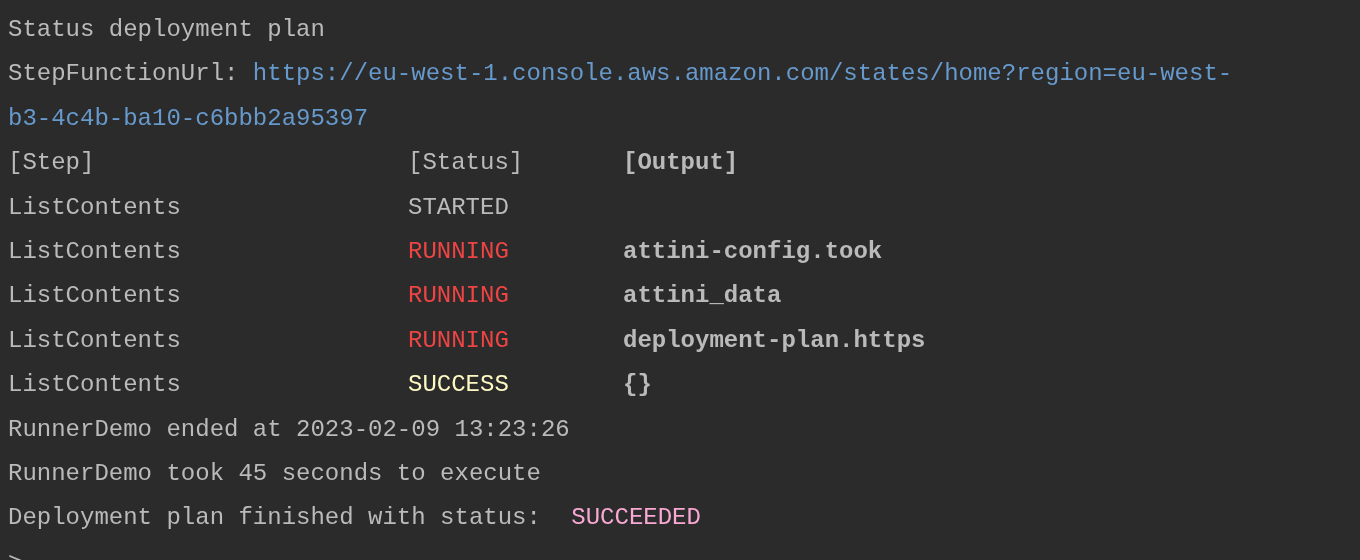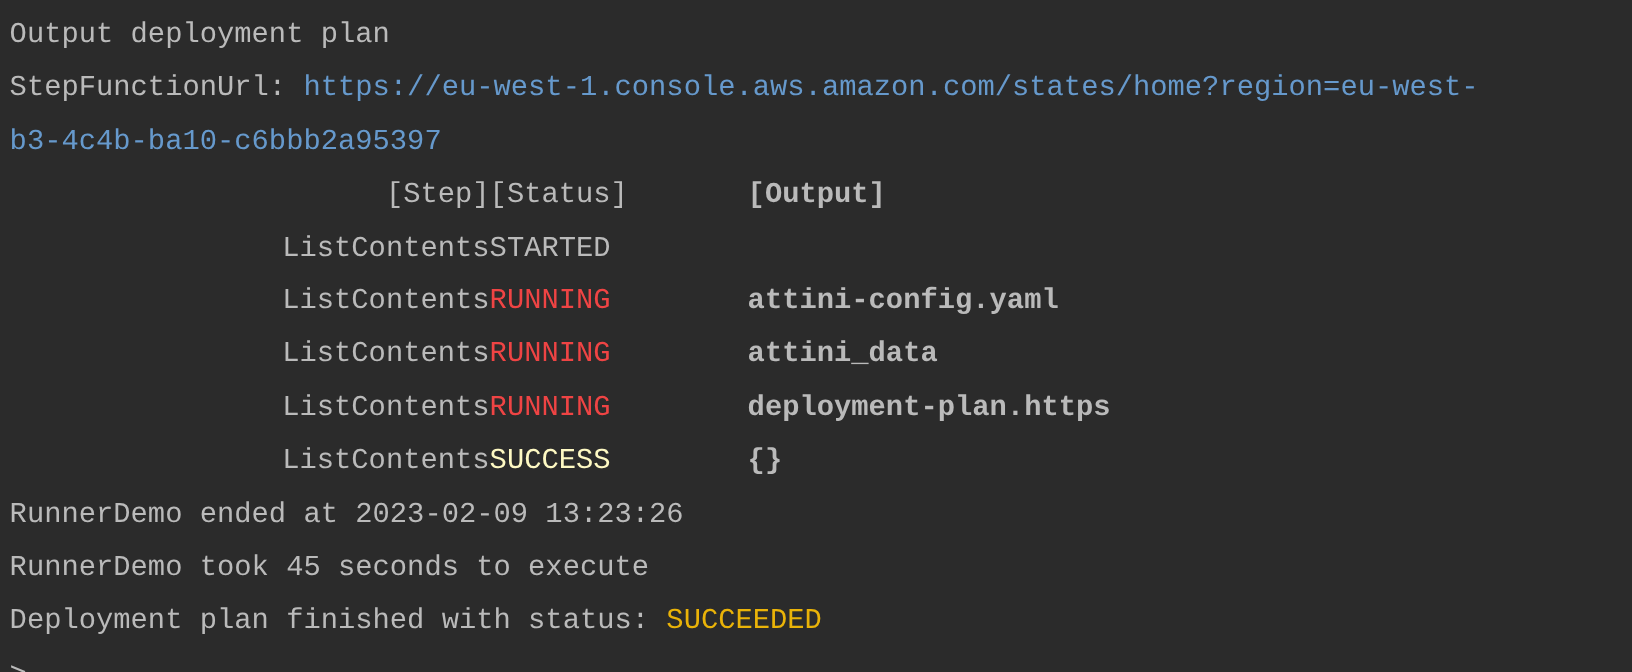--- a/index.html
+++ b/index.html
@@ -22,63 +22,63 @@
     .line {
       display: block;
     }
     .link {
       color: #6699cc;
       cursor: pointer;
     }
     .step-col {
       display: inline-block;
       width: 400px;
-      text-align: right;
     }
     .status-col {
       display: inline-block;
       width: 215px;
     }
     .output-col {
       display: inline-block;
       font-weight: bold;
     }
     .status-running {
       color: #ef4444;
     }
     .status-success {
       color: #fef9c3;
     }
     .status-succeeded {
-      color: #eab308;
+      color: #f9a8d4;
+      margin-left: 16px;
     }
   </style>
 </head>
 <body>
 
-<div class="line">Output deployment plan</div>
+<div class="line">Status deployment plan</div>
 
 <div class="line">
   <span>StepFunctionUrl: </span><span class="link">https://eu-west-1.console.aws.amazon.com/states/home?region=eu-west-</span>
 </div>
 
 <div class="line">
   <span class="link">b3-4c4b-ba10-c6bbb2a95397</span>
 </div>
 
 <div class="line">
   <span class="step-col">[Step]</span><span class="status-col">[Status]</span><span class="output-col">[Output]</span>
 </div>
 
 <div class="line">
   <span class="step-col">ListContents</span><span class="status-col">STARTED</span><span class="output-col"></span>
 </div>
 
 <div class="line">
-  <span class="step-col">ListContents</span><span class="status-col status-running">RUNNING</span><span class="output-col">attini-config.yaml</span>
+  <span class="step-col">ListContents</span><span class="status-col status-running">RUNNING</span><span class="output-col">attini-config.took</span>
 </div>
 
 <div class="line">
   <span class="step-col">ListContents</span><span class="status-col status-running">RUNNING</span><span class="output-col">attini_data</span>
 </div>
 
 <div class="line">
   <span class="step-col">ListContents</span><span class="status-col status-running">RUNNING</span><span class="output-col">deployment-plan.https</span>
 </div>
 

